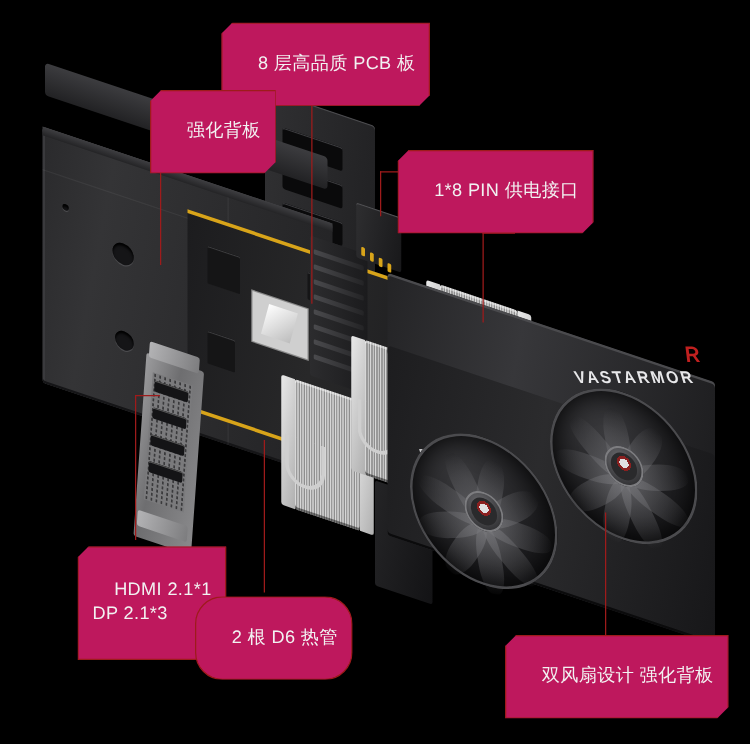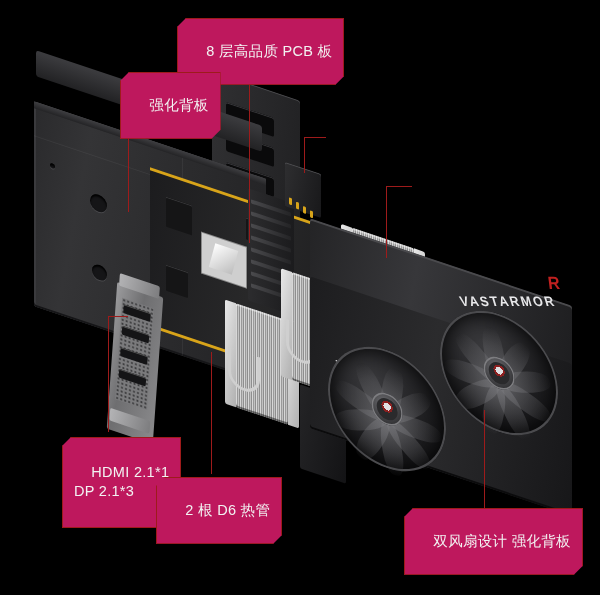--- a/index.html
+++ b/index.html
@@ -272,28 +272,31 @@
   <div class="lead v" style="left:484px;top:410px;height:98px;"></div>
 
   <div class="callout" style="left:177px;top:18px;">
     <span class="inner">8 层高品质 PCB 板</span>
   </div>
 
   <div class="callout" style="left:95px;top:72px;margin-left:25px;">
     <span class="inner">强化背板</span>
   </div>
 
+  <div class="callout" style="left:318px;top:120px;">
+    <span class="inner">1*8 PIN 供电接口</span>
+  </div>
 
 
   <div class="callout two" style="left:62px;top:437px;">
     <span class="inner">HDMI 2.1*1
 DP 2.1*3</span>
   </div>
 
-  <div class="callout" style="left:156px;top:477px;">
+  <div class="callout" style="left:156px;top:477px;border-radius:22px;">
     <span class="inner">2 根 D6 热管</span>
   </div>
 
   <div class="callout" style="left:404px;top:508px;">
     <span class="inner">双风扇设计 强化背板</span>
   </div>
 
 </div>
 
 </body></html>

